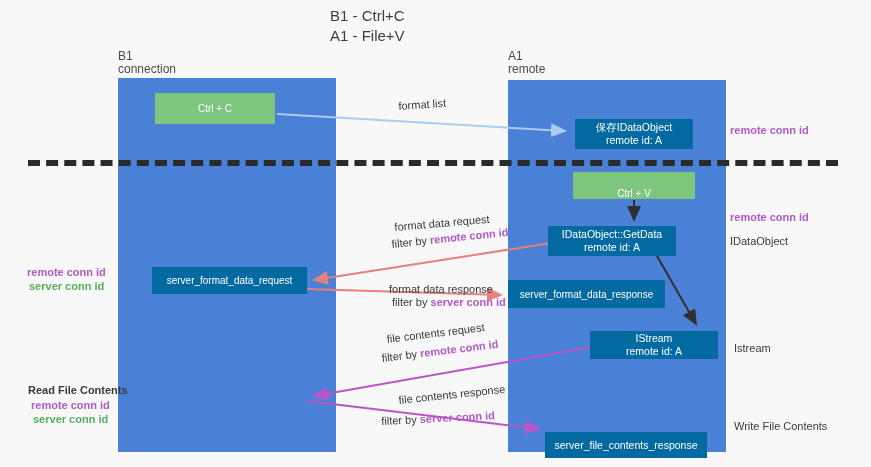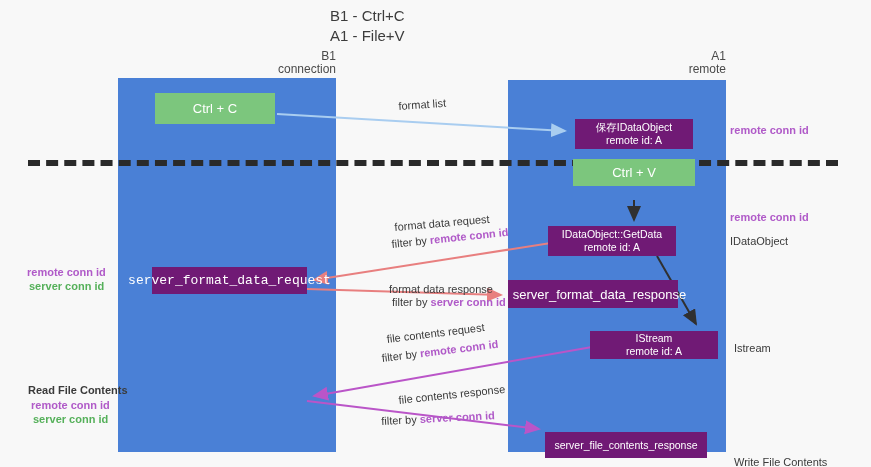--- a/index.html
+++ b/index.html
@@ -4,29 +4,29 @@
 <style>
   html,body { margin:0; padding:0; }
   .canvas {
     position:relative; width:871px; height:467px;
     background:#f8f8f8; overflow:hidden;
     font-family:"Liberation Sans", sans-serif;
     color:#3a3a3a;
   }
   .title { position:absolute; left:330px; top:6px; width:210px; 
            font-size:15px; line-height:20px; color:#3c3c3c; }
-  .col-header { position:absolute; text-align:right; font-size:12px; line-height:13px; color:#4a4a4a; }
+  .col-header { position:absolute; text-align:left; font-size:12px; line-height:13px; color:#4a4a4a; }
   .col { position:absolute; background:#4a80d6; }
   .dashline { position:absolute; left:28px; top:160px; width:810px; height:0;
               border-top:6px dashed #2a2a2a; }
   .node { position:absolute; display:flex; flex-direction:column; align-items:center;
-          justify-content:center; color:#ffffff; text-align:center; font-size:13px; }
+          justify-content:center; color:#ffffff; text-align:center; font-size:10px; }
   .node.two { font-size:10.5px; line-height:13px; }
   .green { background:#7cc67d; }
-  .orange { background:#701a75; }
+  .orange { background:#0369a1; }
   .lbl { position:absolute; font-size:11px; color:#3a3a3a; white-space:nowrap;
          transform-origin:left top; }
   .purple { color:#b05ac8; font-weight:bold; }
   .greentxt { color:#55b05a; font-weight:bold; }
   svg.arrows { position:absolute; left:0; top:0; pointer-events:none; }
 </style>
 </head>
 <body>
 
 <div class="canvas">
@@ -76,34 +76,34 @@
 
   <div class="node green" style="left:155px; top:93px; width:120px; height:31px;">
     <div>Ctrl + C</div>
   </div>
 
   <div class="node orange two" style="left:575px; top:119px; width:118px; height:30px;">
     <div>保存IDataObject</div>
     <div>remote id: A</div>
   </div>
 
-  <div class="node green" style="left:573px; top:159px; width:122px; height:27px;">
+  <div class="node green" style="left:573px; top:172px; width:122px; height:27px;justify-content:flex-end;">
     <div>Ctrl + V</div>
   </div>
 
   <div class="node orange two" style="left:548px; top:226px; width:128px; height:30px;">
     <div>IDataObject::GetData</div>
     <div>remote id: A</div>
   </div>
 
-  <div class="node orange" style="left:152px; top:267px; width:155px; height:27px;font-family:Liberation Mono, monospace;">
+  <div class="node orange" style="left:152px; top:267px; width:155px; height:27px;">
     <div>server_format_data_request</div>
   </div>
 
-  <div class="node orange" style="left:508px; top:280px; width:157px; height:28px;padding-left:13px;">
+  <div class="node orange" style="left:508px; top:280px; width:157px; height:28px;">
     <div>server_format_data_response</div>
   </div>
 
   <div class="node orange two" style="left:590px; top:331px; width:128px; height:28px;">
     <div>IStream</div>
     <div>remote id: A</div>
   </div>
 
 
   <div class="node orange" style="left:545px; top:418px; width:162px; height:26px; font-size:10.5px;margin-top:14px;">
@@ -129,21 +129,21 @@
 
   <div class="lbl" style="left:398px; top:394px; transform:rotate(-6deg);">file contents response</div>
   <div class="lbl" style="left:381px; top:415px; transform:rotate(-3deg);">
     <span>filter by </span><span class="purple">server conn id</span>
   </div>
 
   <div class="lbl purple" style="left:730px; top:124px;">remote conn id</div>
   <div class="lbl purple" style="left:730px; top:211px;">remote conn id</div>
   <div class="lbl" style="left:730px; top:235px;">IDataObject</div>
   <div class="lbl" style="left:734px; top:342px;">Istream</div>
-  <div class="lbl" style="left:734px; top:420px;margin-top:36px;">Write File Contents</div>
+  <div class="lbl" style="left:734px; top:420px;">Write File Contents</div>
 
   <div class="lbl purple" style="left:27px; top:266px;">remote conn id</div>
   <div class="lbl greentxt" style="left:29px; top:280px;">server conn id</div>
   <div class="lbl" style="left:28px; top:384px;font-weight:bold;">Read File Contents</div>
   <div class="lbl purple" style="left:31px; top:399px;">remote conn id</div>
   <div class="lbl greentxt" style="left:33px; top:413px;">server conn id</div>
 
 </div>
 
 </body></html>

